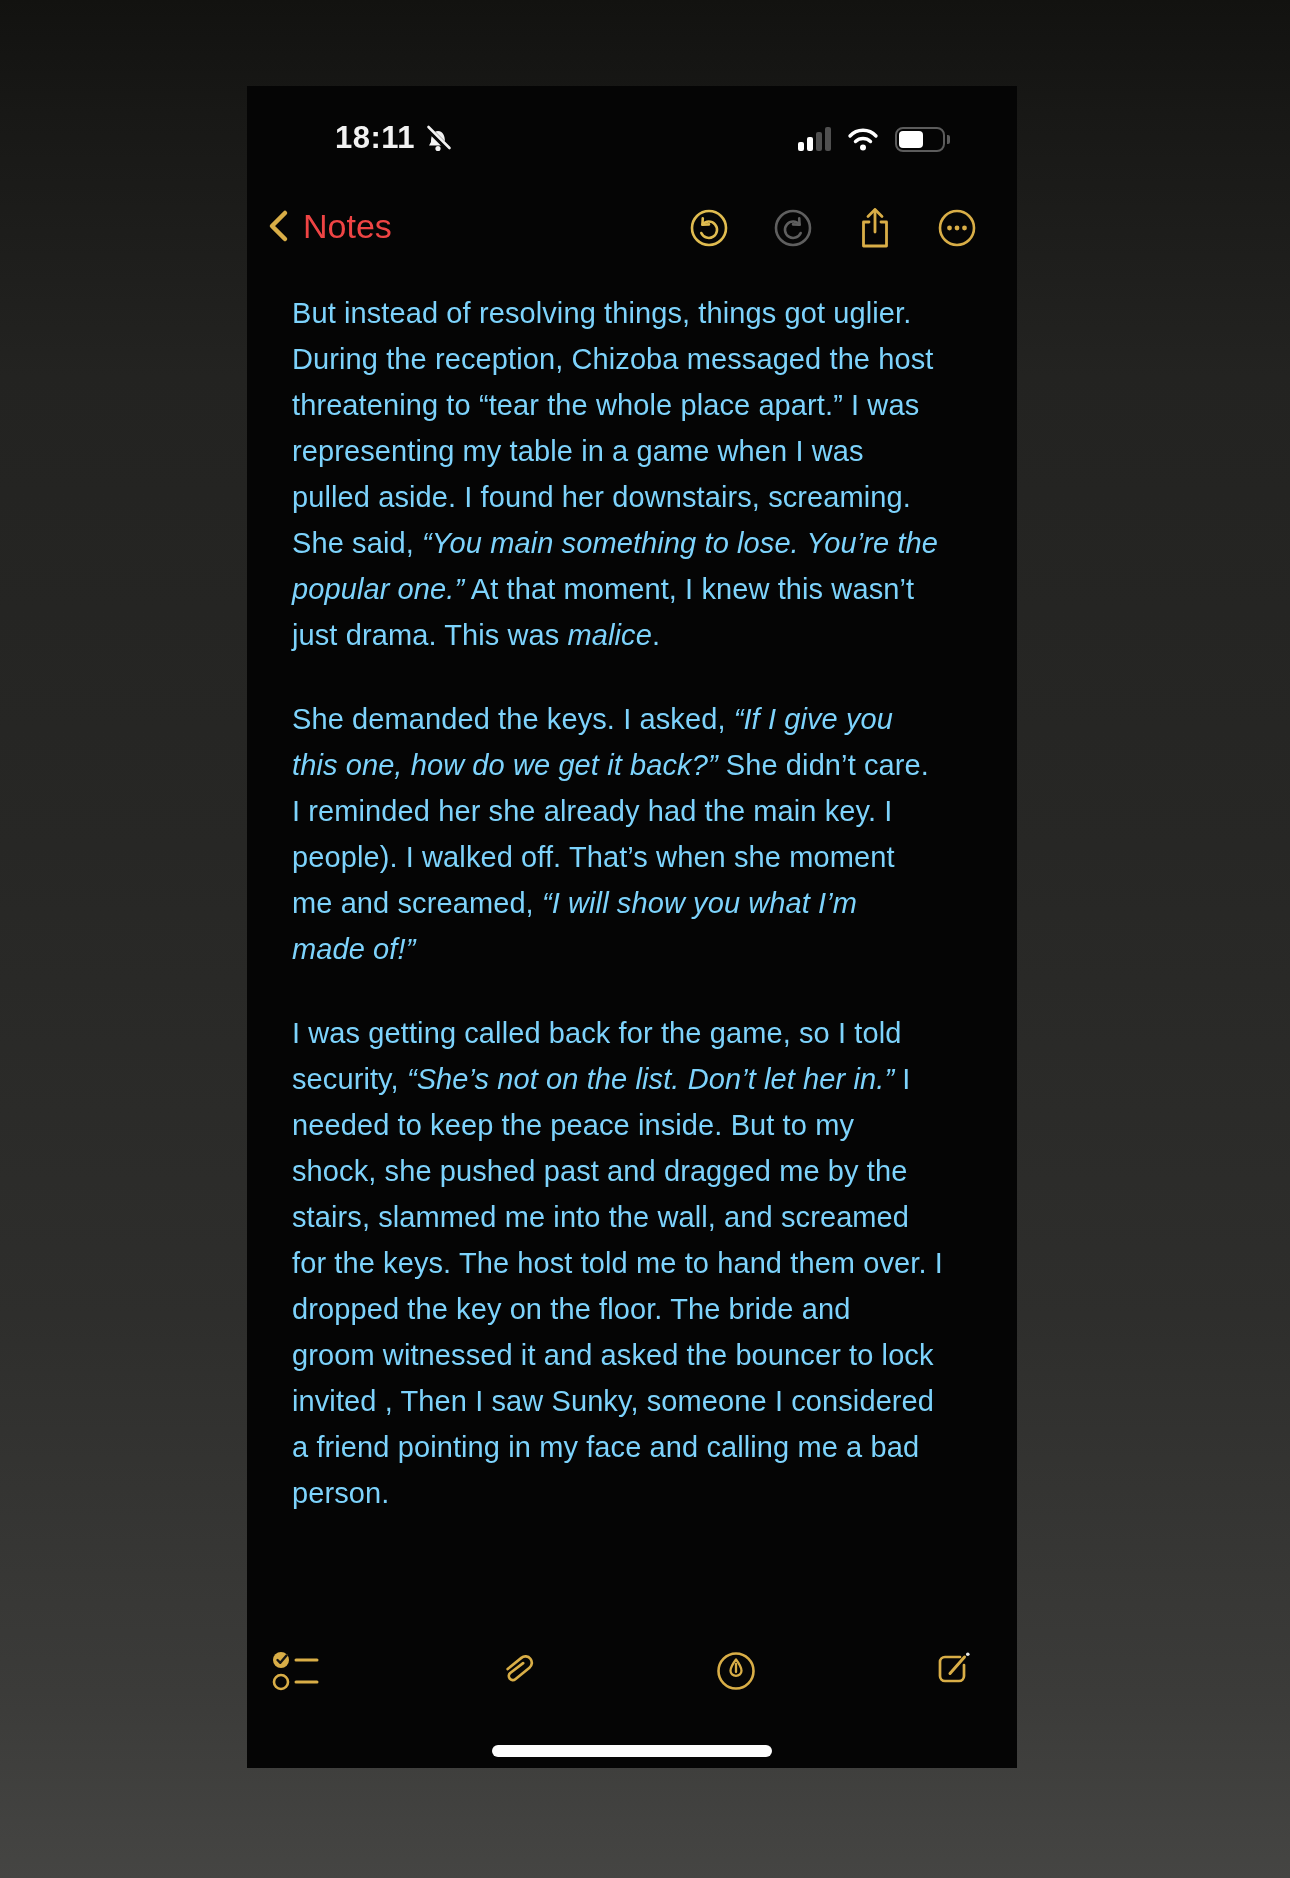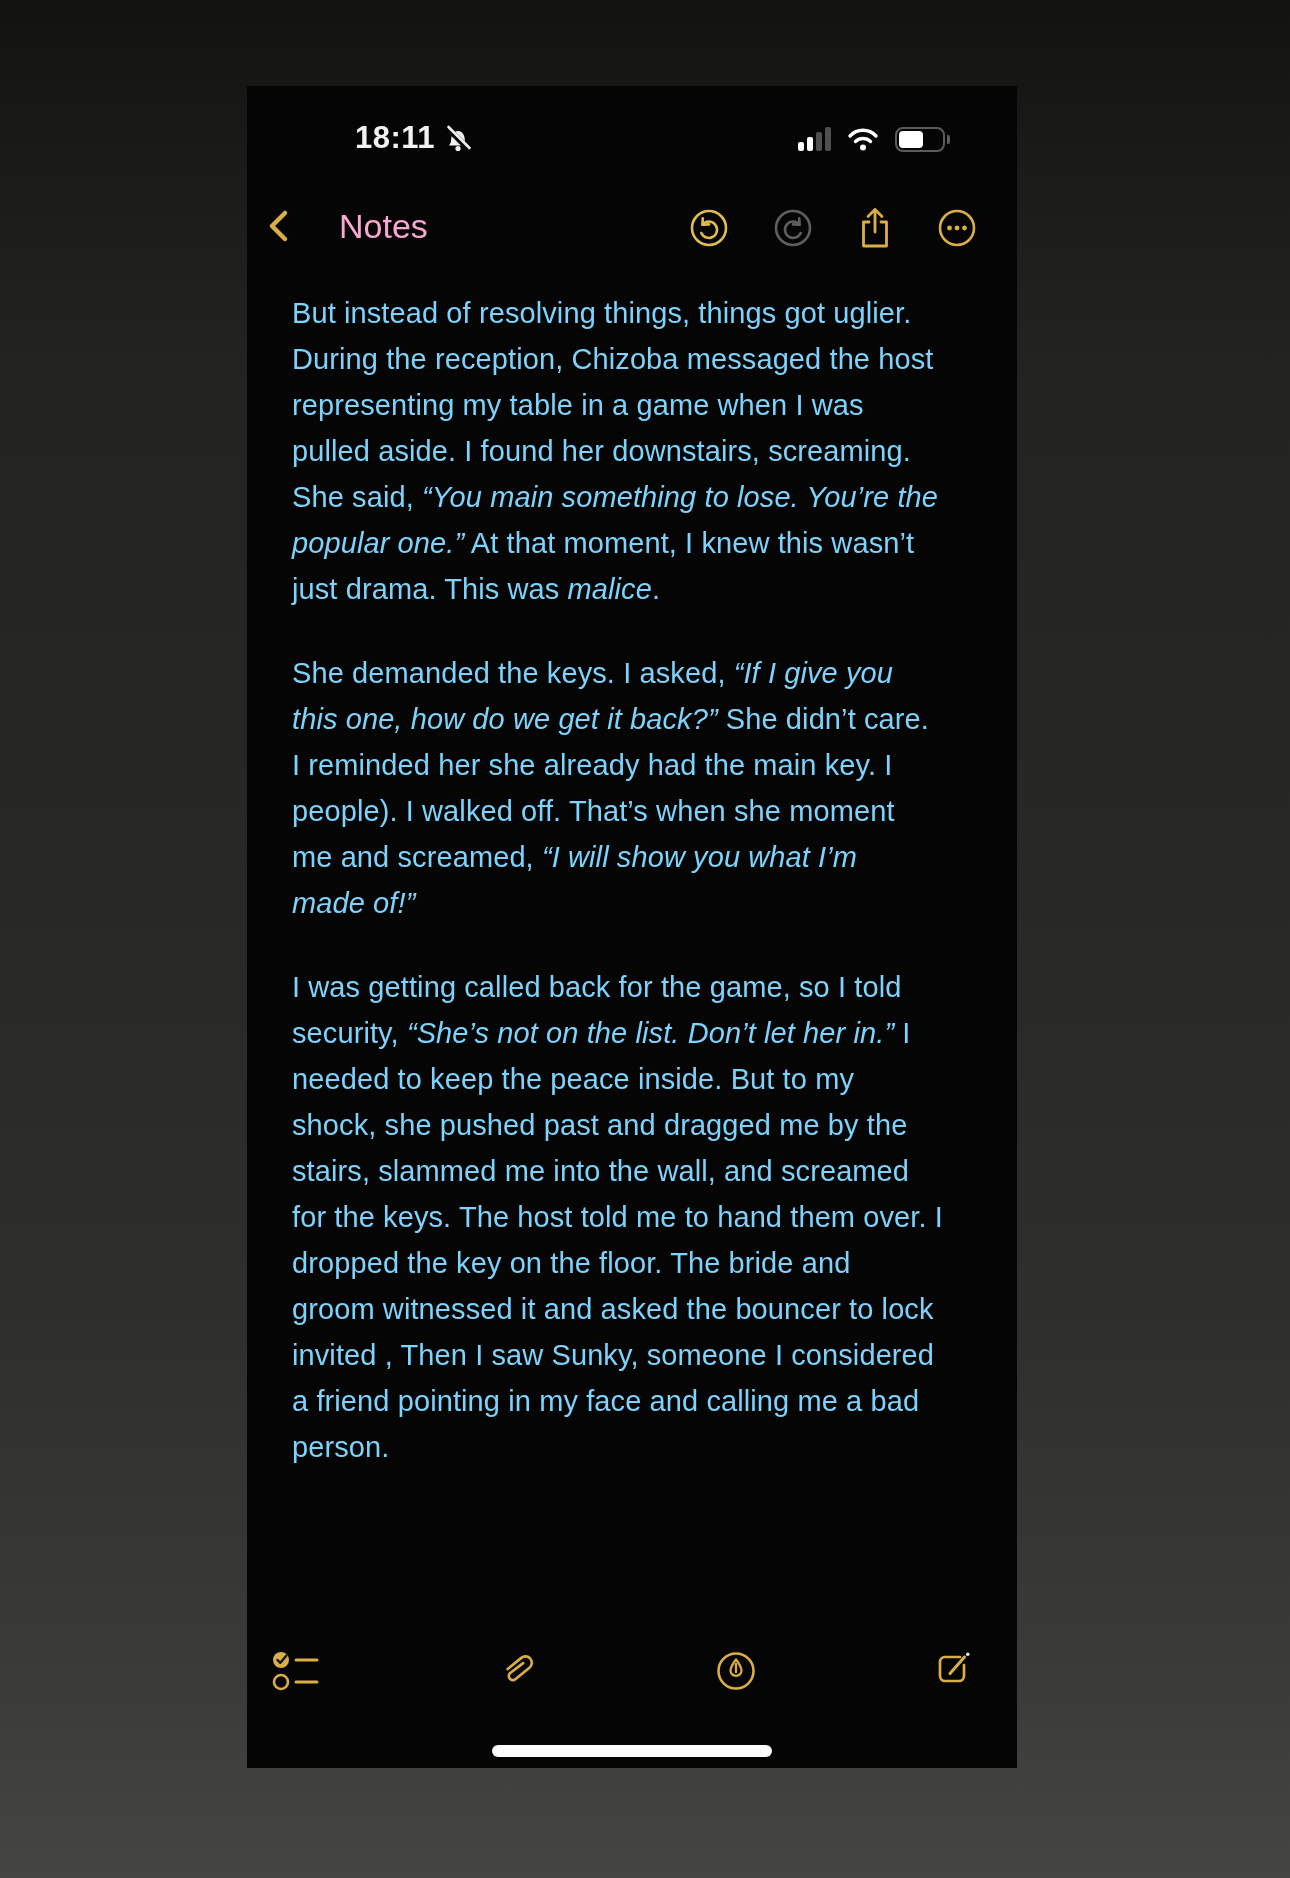--- a/index.html
+++ b/index.html
@@ -8,33 +8,33 @@
     background:linear-gradient(180deg,#121210 0%,#181816 6%,#232321 20%,#272725 45%,#2e2e2c 70%,#3b3b39 90%,#454543 100%);
     font-family:"Liberation Sans",sans-serif;
   }
   .phone{
     position:absolute;left:247px;top:86px;width:770px;height:1682px;
     background:#050505;overflow:hidden;
   }
   
   .statusbar{position:absolute;top:34px;left:0;right:0;height:44px;}
   .sb-left{position:absolute;left:88px;top:0;display:flex;align-items:center;gap:9px;}
-  .sb-time{color:#f2f2f2;font-size:31px;font-weight:700;letter-spacing:.5px;margin-left:20px;}
+  .sb-time{color:#f2f2f2;font-size:31px;font-weight:700;letter-spacing:.5px;}
   .sb-right{position:absolute;right:72px;top:6px;display:flex;align-items:center;gap:15px;}
   .sig{display:flex;align-items:flex-end;gap:3px;height:24px;}
   .sig i{display:block;width:6px;border-radius:2px;background:#fff;}
   .sig i.dim{background:#4f4f4f;}
   .batt{position:relative;width:50px;height:25px;}
   .batt .shell{position:absolute;inset:0;border:2px solid #5c5c5c;border-radius:8px;}
   .batt .nub{position:absolute;right:-5px;top:8px;width:3px;height:9px;background:#5c5c5c;border-radius:0 2px 2px 0;}
   .batt .fill{position:absolute;left:4px;top:4px;bottom:4px;width:24px;background:#fff;border-radius:4px;}
   
   .navbar{position:absolute;top:118px;left:0;right:0;height:48px;}
   .back{position:absolute;left:19px;top:0;display:flex;align-items:center;gap:13px;cursor:default;}
-  .back-label{font-size:34px;color:#f9a8d4;line-height:44px;margin-left:36px;}
+  .back-label{font-size:34px;color:#ef4444;line-height:44px;}
   .nav-actions{position:absolute;right:38px;top:0;display:flex;align-items:center;gap:40px;}
   
   .note-body{position:absolute;left:45px;top:204px;width:690px;color:#7dd3fc;}
   .para{margin:0 0 38px 0;}
   .line{height:46px;line-height:46px;font-size:29px;letter-spacing:.1px;white-space:nowrap;}
   .line .it{font-style:italic;}
   
   .toolbar{position:absolute;left:0;right:0;top:1560px;height:50px;display:flex;align-items:center;justify-content:space-between;padding:0 38px 0 24px;box-sizing:border-box;}
   
   .home-indicator{position:absolute;left:245px;top:1659px;width:280px;height:12px;border-radius:7px;background:#fdfdfd;}
@@ -107,20 +107,21 @@
           <circle cx="22" cy="22" r="2.4" fill="#d9ae47"></circle>
           <circle cx="29.5" cy="22" r="2.4" fill="#d9ae47"></circle>
         </svg>
       </div>
     </div>
 
     <div class="note-body">
         <div class="para">
           <div class="line"><span>But instead of resolving things, things got uglier.</span></div>
           <div class="line"><span>During the reception, Chizoba messaged the host</span></div>
+          <div class="line"><span>threatening to “tear the whole place apart.” I was</span></div>
           <div class="line"><span>representing my table in a game when I was</span></div>
           <div class="line"><span>pulled aside. I found her downstairs, screaming.</span></div>
           <div class="line"><span>She said, </span><span class="it">“You main something to lose. You’re the</span></div>
           <div class="line"><span class="it">popular one.”</span><span> At that moment, I knew this wasn’t</span></div>
           <div class="line"><span>just drama. This was </span><span class="it">malice</span><span>.</span></div>
         </div>
         <div class="para">
           <div class="line"><span>She demanded the keys. I asked, </span><span class="it">“If I give you</span></div>
           <div class="line"><span class="it">this one, how do we get it back?”</span><span> She didn’t care.</span></div>
           <div class="line"><span>I reminded her she already had the main key. I</span></div>

